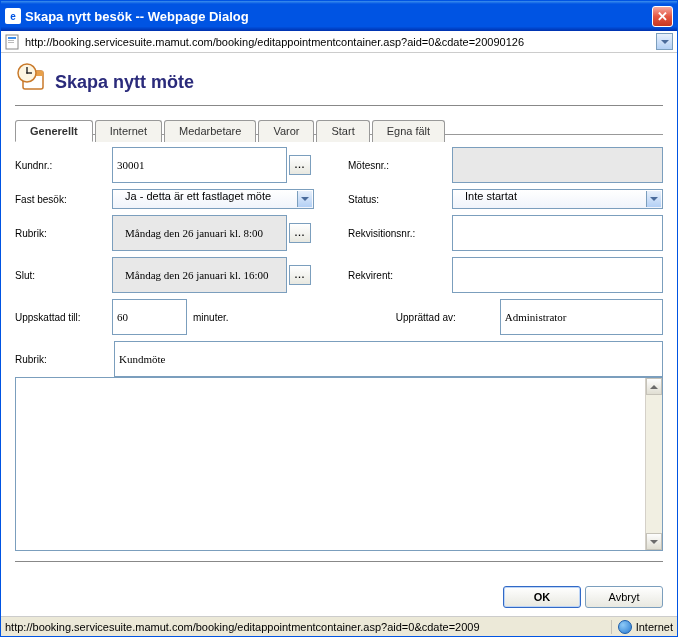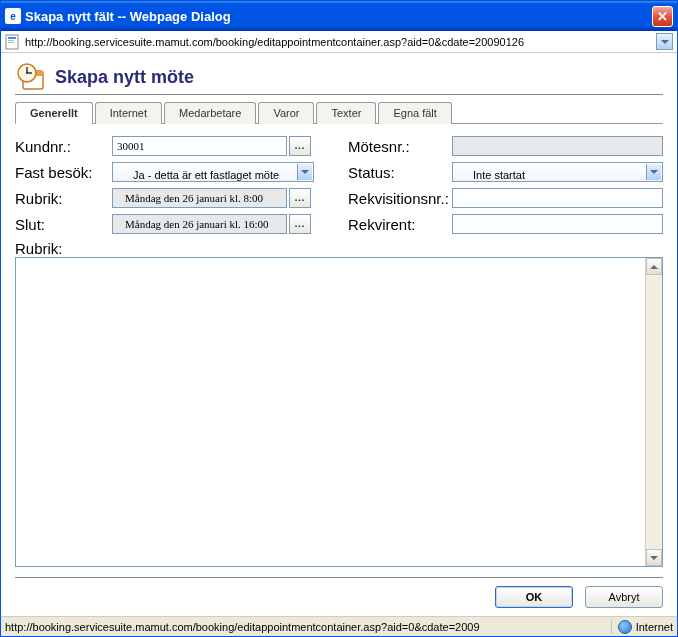--- a/index.html
+++ b/index.html
@@ -13,68 +13,68 @@
 .titlebar-close { width: 21px; height: 21px; background: linear-gradient(to bottom, #f5a89e, #e45642, #c63620); border: 1px solid #fff; border-radius: 3px; display: flex; align-items: center; justify-content: center; color: #fff; font-weight: bold; font-size: 13px; cursor: pointer; }
 
 .addressbar { height: 22px; background: #fff; border-bottom: 1px solid #ccc; display: flex; align-items: center; padding: 0 4px; }
 .addressbar-icon { width: 16px; height: 16px; margin-right: 4px; display: flex; align-items: center; justify-content: center; }
 .addressbar-text { flex: 1; font-size: 11px; color: #000; white-space: nowrap; overflow: hidden; }
 .addressbar-dropdown { width: 17px; height: 17px; background: linear-gradient(to bottom, #e8f0fb, #b3d0f5); border: 1px solid #7b9ebd; display: flex; align-items: center; justify-content: center; cursor: pointer; }
 .chev-down { width: 0; height: 0; border-left: 4px solid transparent; border-right: 4px solid transparent; border-top: 4px solid #4a6b9b; }
 
 .content { flex: 1; background: #fff; padding: 8px 14px; display: flex; flex-direction: column; }
 
-.header { display: flex; align-items: center; margin-bottom: 1px; }
+.header { display: flex; align-items: flex-end; margin-bottom: 12px; }
 .header-icon { width: 32px; height: 32px; margin-right: 8px; position: relative; }
 .header-icon svg { width: 32px; height: 32px; }
 .header-title { font-size: 18px; font-weight: bold; color: #2b2b7b; }
 .header-hr { border: none; border-top: 1px solid #888; margin-bottom: 6px; }
 
 .tabs { display: flex; border-bottom: 1px solid #999; margin-bottom: 12px; }
-.tab { padding: 4px 14px; border: 1px solid #999; border-bottom: none; background: #f4f3ee; margin-right: 2px; cursor: pointer; border-radius: 3px 3px 0 0; position: relative; top: 1px; font-size: 11px; color: #333; }
+.tab { padding: 4px 14px; border: 1px solid #999; border-bottom: none; background: #f4f3ee; margin-right: 2px; cursor: pointer; border-radius: 3px 3px 0 0; position: relative; top: 8px; font-size: 11px; color: #333; }
 .tab.active { background: #fff; font-weight: bold; border-bottom: 1px solid #fff; }
 
 .form-grid { display: grid; grid-template-columns: 95px 175px 25px 30px 102px 1fr; gap: 4px 2px; align-items: center; margin-bottom: 6px; }
-.label { font-size: 15px; color: #000; white-space: nowrap; }
-.input { height: 20px; border: 1px solid #7b9ebd; background: #fff; padding: 0 4px; font-size: 11px; font-family: Tahoma; width: 100%; }
+.label { font-size: 10px; color: #000; white-space: nowrap; }
+.input { height: 36px; border: 1px solid #7b9ebd; background: #fff; padding: 0 4px; font-size: 11px; font-family: Tahoma; width: 100%; }
 .input.readonly { background: #e8e8e8; padding-left: 12px; }
-.select { height: 20px; border: 1px solid #7b9ebd; background: linear-gradient(to bottom, #fff, #f0f4fb); display: flex; align-items: flex-end; padding: 0 20px; font-size: 11px; cursor: pointer; position: relative; width: 100%; }
+.select { height: 20px; border: 1px solid #7b9ebd; background: linear-gradient(to bottom, #fff, #f0f4fb); display: flex; align-items: flex-start; padding: 0 12px; font-size: 11px; cursor: pointer; position: relative; width: 100%; }
 .select-text { flex: 1; }
 .select-btn { width: 15px; height: 16px; background: linear-gradient(to bottom, #e8f0fb, #b3d0f5); border-left: 1px solid #7b9ebd; display: flex; align-items: center; justify-content: center; position: absolute; right: 1px; top: 1px; }
 .picker-btn { width: 22px; height: 20px; border: 1px solid #7b9ebd; background: linear-gradient(to bottom, #fff, #e8e8e0); display: flex; align-items: center; justify-content: center; cursor: pointer; font-weight: bold; letter-spacing: 1px; font-size: 9px; }
 .spacer-col { }
 
 .row-rubrik { display: grid; grid-template-columns: 95px 1fr; gap: 4px 4px; align-items: center; margin-bottom: 0; }
 .row-uppskattad { display: grid; grid-template-columns: 95px 75px auto 1fr 102px 1fr; gap: 4px 2px; align-items: center; margin-bottom: 6px; }
 
 .textarea-wrap { flex: 1; border: 1px solid #7b9ebd; background: #fff; position: relative; margin-bottom: 10px; display: flex; }
 .textarea { flex: 1; border: none; resize: none; font-family: Tahoma; font-size: 11px; padding: 4px; outline: none; }
 .scrollbar { width: 17px; background: #f1efe2; border-left: 1px solid #d4d0c8; display: flex; flex-direction: column; }
 .scroll-btn { height: 17px; background: linear-gradient(to bottom, #fdfdfd, #e0ded2); border: 1px solid #c5c2b8; display: flex; align-items: center; justify-content: center; }
 .scroll-track { flex: 1; }
 .chev-up { width: 0; height: 0; border-left: 4px solid transparent; border-right: 4px solid transparent; border-bottom: 4px solid #6b6b6b; }
 .chev-dn { width: 0; height: 0; border-left: 4px solid transparent; border-right: 4px solid transparent; border-top: 4px solid #6b6b6b; }
 
-.footer { border-top: 1px solid #888; padding-top: 8px; display: flex; justify-content: flex-end; gap: 12px; }
+.footer { border-top: 1px solid #888; padding-top: 24px; display: flex; justify-content: flex-end; gap: 4px; }
 .btn { width: 78px; height: 22px; border: 1px solid #7b9ebd; background: linear-gradient(to bottom, #fff, #e8e8e0); font-size: 11px; cursor: pointer; border-radius: 3px; }
 .btn.primary { font-weight: bold; border: 1px solid #3169c6; box-shadow: inset 0 0 0 1px #bcd4f6; }
 
 .statusbar { height: 20px; background: #ece9d8; border-top: 1px solid #ccc; display: flex; align-items: center; padding: 0 4px; font-size: 11px; }
 .statusbar-text { flex: 1; white-space: nowrap; overflow: hidden; }
 .statusbar-zone { display: flex; align-items: center; gap: 4px; border-left: 1px solid #c5c2b8; padding-left: 6px; }
 .globe { width: 14px; height: 14px; border-radius: 50%; background: radial-gradient(circle at 4px 4px, #8ecaf7, #2a7bd1); border: 1px solid #1a5ba8; }
 </style>
 </head>
 <body>
 
 <div class="window">
 
   <div class="titlebar">
     <div class="titlebar-icon">e</div>
-    <div class="titlebar-text">Skapa nytt fält -- Webpage Dialog</div>
+    <div class="titlebar-text">Skapa nytt besök -- Webpage Dialog</div>
     <div class="titlebar-close">
       <span>✕</span>
     </div>
   </div>
 
   <div class="addressbar">
     <div class="addressbar-icon">
       <svg viewBox="0 0 16 16">
           <rect x="1" y="1" width="12" height="14" fill="#fff" stroke="#888"></rect>
           <rect x="3" y="3" width="8" height="2" fill="#3b8eed"></rect>
@@ -103,21 +103,21 @@
       </div>
       <div class="header-title">Skapa nytt möte</div>
     </div>
     <hr class="header-hr">
 
     <div class="tabs">
       <div class="tab active">Generellt</div>
       <div class="tab">Internet</div>
       <div class="tab">Medarbetare</div>
       <div class="tab">Varor</div>
-      <div class="tab">Texter</div>
+      <div class="tab">Start</div>
       <div class="tab">Egna fält</div>
     </div>
 
     <div class="form-grid">
       <div class="label">Kundnr.:</div>
       <input class="input" value="30001" style="">
       <div class="picker-btn">...</div>
       <div class="spacer-col"></div>
       <div class="label">Mötesnr.:</div>
       <input class="input readonly" readonly="" value="" style="">
@@ -152,23 +152,32 @@
 
     <div class="form-grid">
       <div class="label">Slut:</div>
       <input class="input readonly" readonly="" value="Måndag den 26 januari kl. 16:00" style="">
       <div class="picker-btn">...</div>
       <div class="spacer-col"></div>
       <div class="label">Rekvirent:</div>
       <input class="input" value="" style="">
     </div>
 
+    <div class="row-uppskattad">
+      <div class="label">Uppskattad till:</div>
+      <input class="input" value="60" style="">
+      <div class="label" style="padding-left:4px;">minuter.</div>
+      <div></div>
+      <div class="label">Upprättad av:</div>
+      <input class="input" value="Administrator" style="">
+    </div>
 
     <div class="row-rubrik">
       <div class="label">Rubrik:</div>
+      <input class="input" value="Kundmöte" style="">
     </div>
 
     <div class="textarea-wrap">
       <textarea class="textarea" style=""></textarea>
       <div class="scrollbar">
         <div class="scroll-btn">
             <div class="chev-up"></div>
           </div>
         <div class="scroll-track"></div>
         <div class="scroll-btn">

